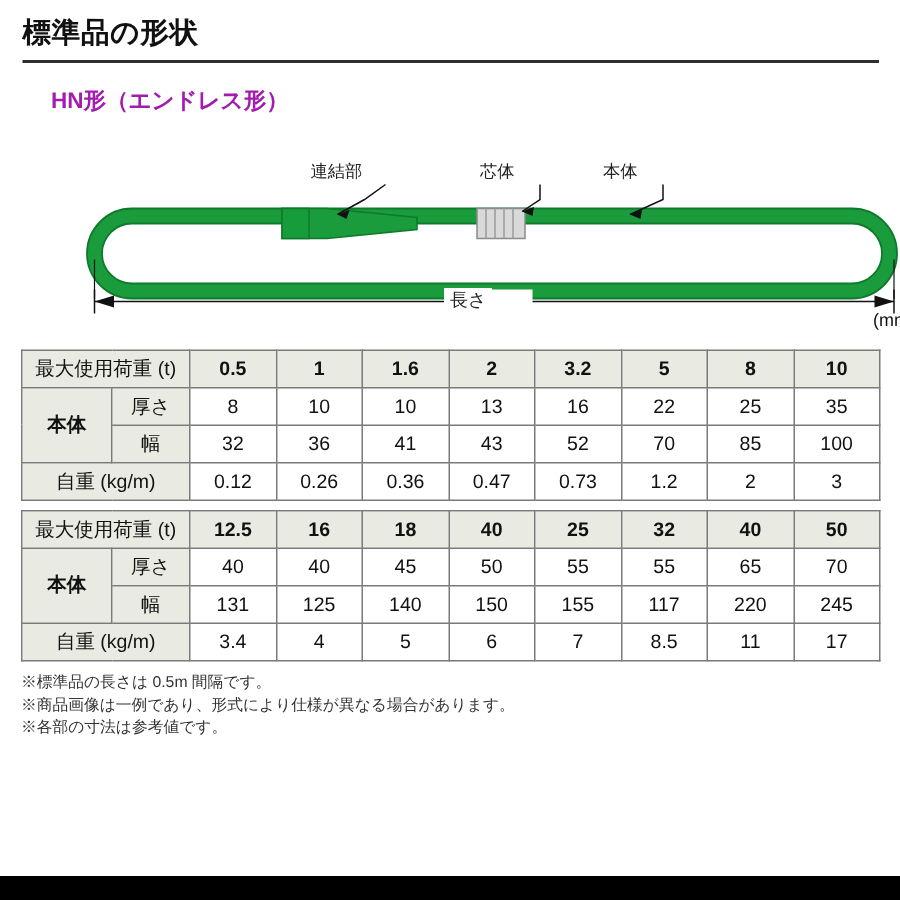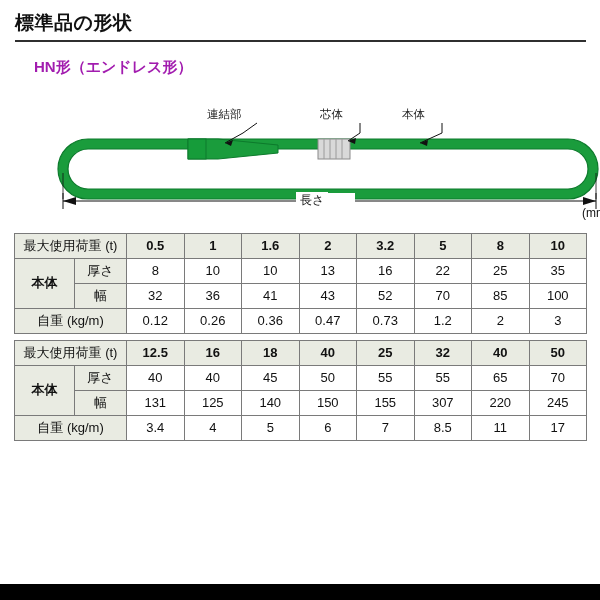--- a/index.html
+++ b/index.html
@@ -295,34 +295,39 @@
           <td class="vals">65</td>
           <td class="vals">70</td>
         </tr>
         <tr>
           <td class="sublabel">幅</td>
           <td class="vals">131</td>
           <td class="vals">125</td>
           <td class="vals">140</td>
           <td class="vals">150</td>
           <td class="vals">155</td>
-          <td class="vals">307</td>
+          <td class="vals">117</td>
           <td class="vals">220</td>
           <td class="vals">245</td>
         </tr>
         <tr>
           <td class="head" colspan="2">自重 (kg/m)</td>
           <td class="vals">3.4</td>
           <td class="vals">4</td>
           <td class="vals">5</td>
           <td class="vals">6</td>
           <td class="vals">7</td>
           <td class="vals">8.5</td>
           <td class="vals">11</td>
           <td class="vals">17</td>
         </tr>
       </tbody>
     </table>
   </div>
 
+  <div class="notes">
+    <div>※標準品の長さは 0.5m 間隔です。</div>
+    <div>※商品画像は一例であり、形式により仕様が異なる場合があります。</div>
+    <div>※各部の寸法は参考値です。</div>
+  </div>
 
   <div class="bottom-bar"></div>
 </div>
 
 </body></html>

